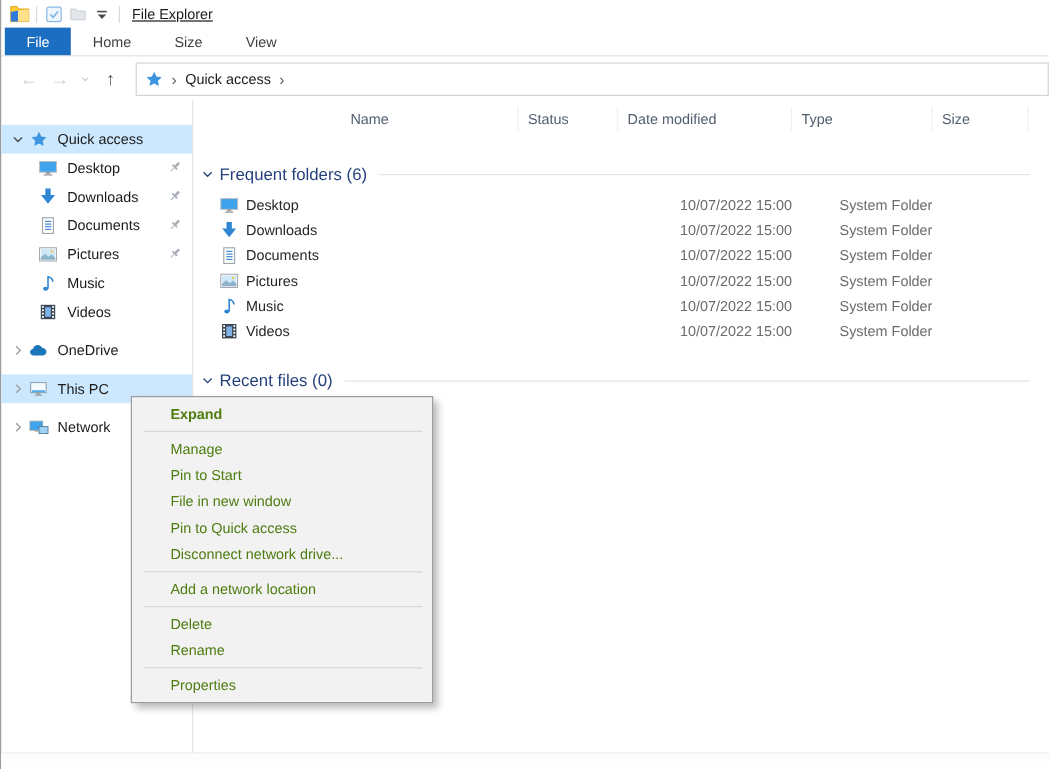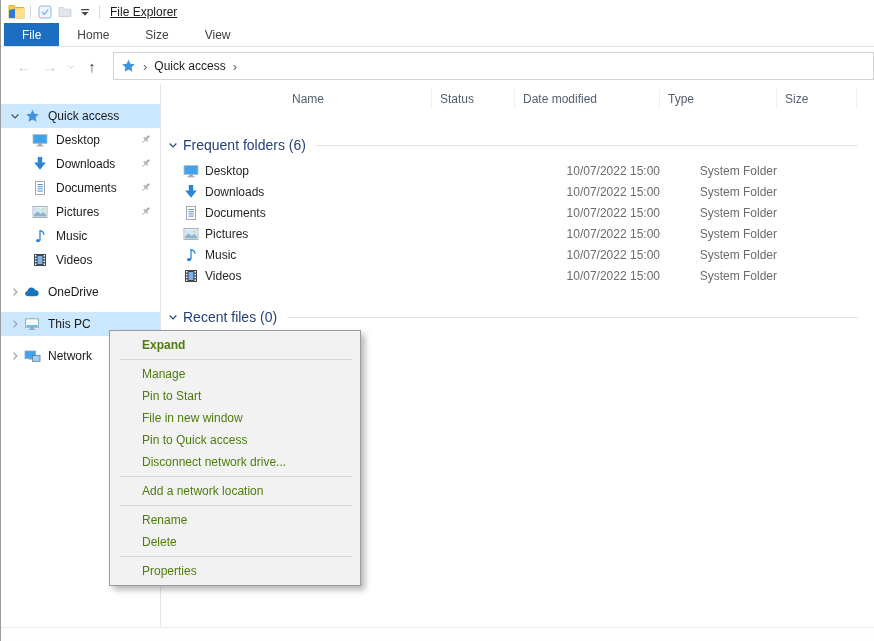--- a/index.html
+++ b/index.html
@@ -432,18 +432,18 @@
       <div class="menu-item bold">Expand</div>
       <div class="menu-sep"></div>
       <div class="menu-item">Manage</div>
       <div class="menu-item">Pin to Start</div>
       <div class="menu-item">File in new window</div>
       <div class="menu-item">Pin to Quick access</div>
       <div class="menu-item">Disconnect network drive...</div>
       <div class="menu-sep"></div>
       <div class="menu-item">Add a network location</div>
       <div class="menu-sep"></div>
+      <div class="menu-item">Delete</div>
       <div class="menu-item">Rename</div>
-      <div class="menu-item">Delete</div>
       <div class="menu-sep"></div>
       <div class="menu-item">Properties</div>
     </div>
 </div>
 
 </body></html>

